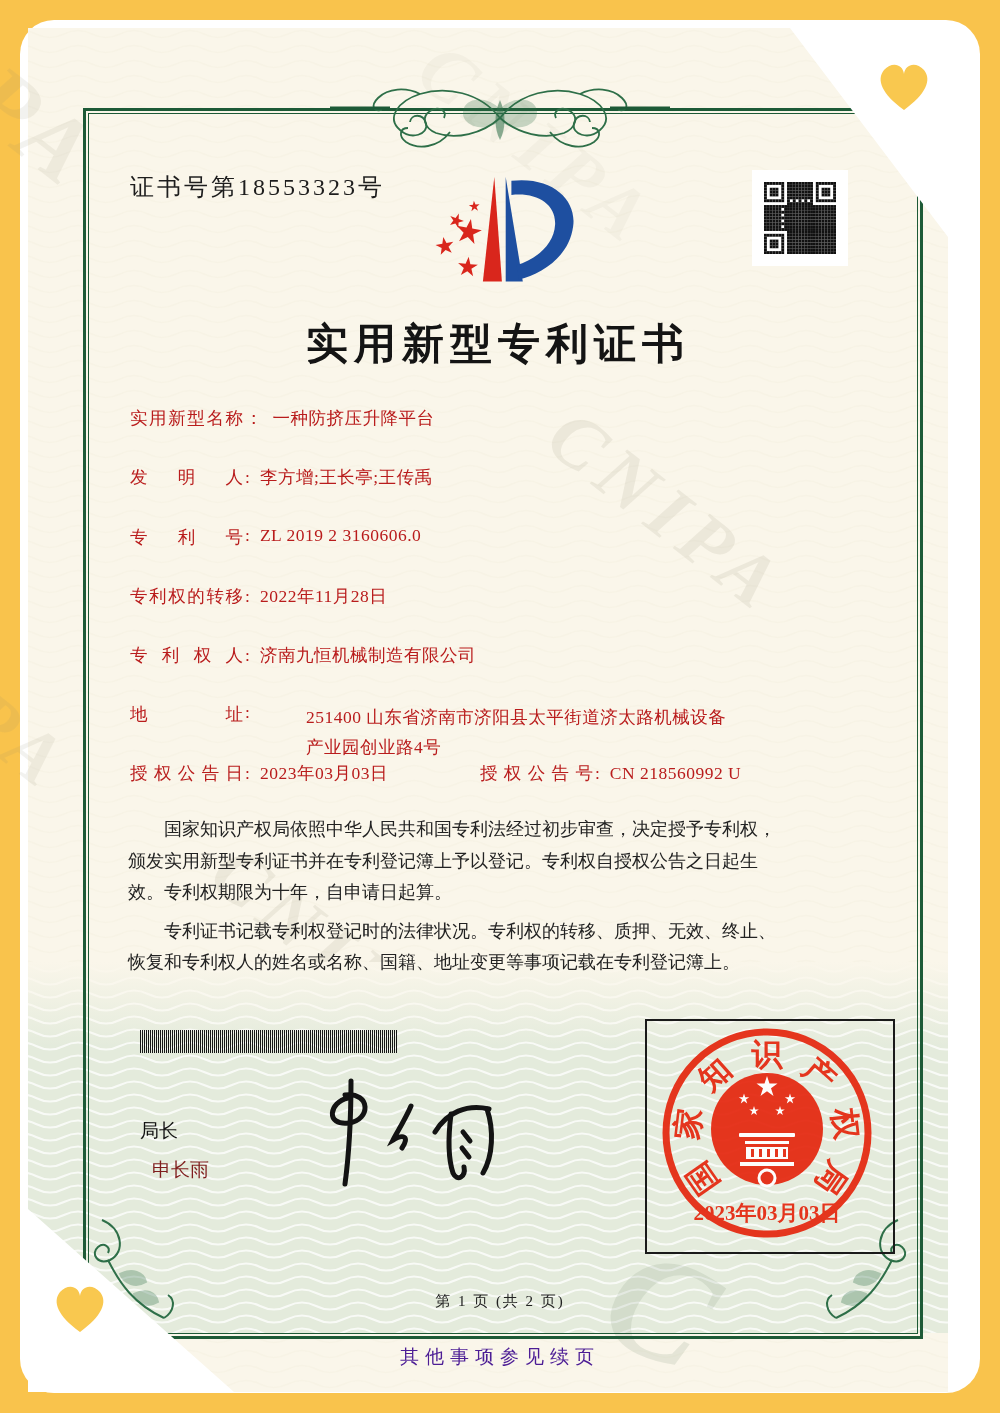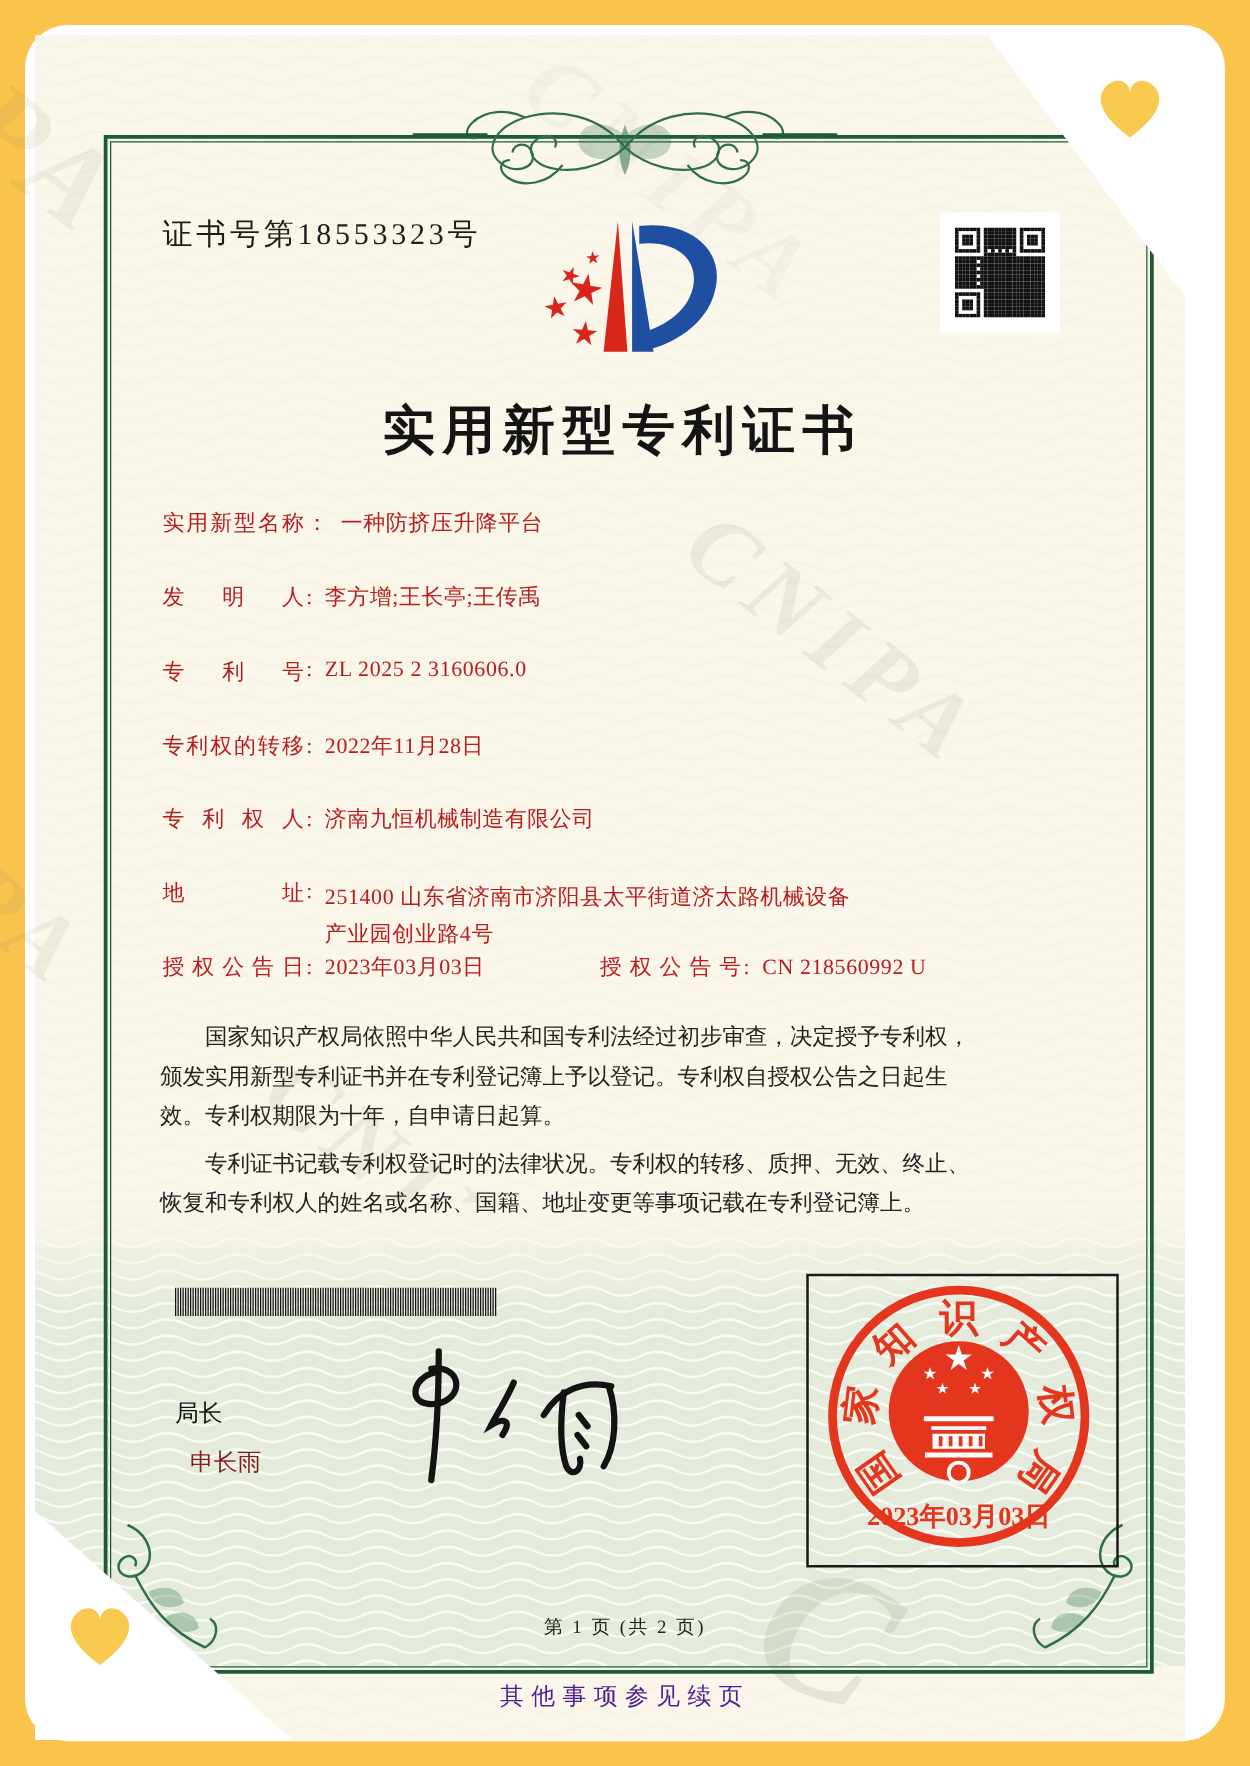--- a/index.html
+++ b/index.html
@@ -41,21 +41,21 @@
   .qr{position:absolute;left:12px;top:12px;}
   .title{left:0;top:316px;width:996px;text-align:center;font-size:42px;font-weight:bold;
       letter-spacing:6px;color:#141414;z-index:6;}
   
   .frow{position:absolute;left:130px;font-size:17.5px;color:#b91c1c;z-index:6;white-space:nowrap;}
   .flabel{display:inline-block;width:113px;text-align:justify;text-align-last:justify;vertical-align:top;}
   .fcolon{margin:0 10px 0 2px;}
   .fvalue{letter-spacing:.5px;}
   .r1{top:406px}.r2{top:465px}.r3{top:525px}.r4{top:584px}.r5{top:643px}
   .r6{top:702px;white-space:normal;}
-  .r6 .fvalue{display:inline-block;width:432px;line-height:30px;vertical-align:top;}
+  .r6 .fvalue{display:inline-block;width:432px;line-height:30px;vertical-align:top;margin-left:46px;}
   .r7{top:761px}
   .g2{margin-left:92px;}
   
   .paras{left:128px;top:814px;width:664px;z-index:6;font-size:18px;line-height:31.5px;color:#222;}
   .paras p{margin:0 0 7px 0;text-indent:2em;}
   
   .barcode{left:140px;top:1030px;z-index:6;}
   .issuer-title{left:140px;top:1118px;font:500 19px "Liberation Sans","DejaVu Sans",sans-serif;color:#111;z-index:6;}
   .issuer-name{left:152px;top:1157px;font:500 19px "Liberation Sans","DejaVu Sans",sans-serif;color:#7f1d1d;z-index:6;}
   .sig{left:285px;top:1076px;width:250px;height:118px;z-index:6;}
@@ -795,21 +795,21 @@
 
 <div class="abs title">实用新型专利证书</div>
 
 <div class="frow r1">
   <span class="flabel">实用新型名称</span><span class="fcolon">：</span><span class="fvalue">一种防挤压升降平台</span>
 </div>
 <div class="frow r2">
   <span class="flabel">发明人</span><span class="fcolon">:</span><span class="fvalue">李方增;王长亭;王传禹</span>
 </div>
 <div class="frow r3">
-  <span class="flabel">专利号</span><span class="fcolon">:</span><span class="fvalue">ZL 2025 2 3160606.0</span>
+  <span class="flabel">专利号</span><span class="fcolon">:</span><span class="fvalue">ZL 2019 2 3160606.0</span>
 </div>
 <div class="frow r4">
   <span class="flabel">专利权的转移</span><span class="fcolon">:</span><span class="fvalue">2022年11月28日</span>
 </div>
 <div class="frow r5">
   <span class="flabel">专利权人</span><span class="fcolon">:</span><span class="fvalue">济南九恒机械制造有限公司</span>
 </div>
 <div class="frow r6">
   <span class="flabel">地址</span><span class="fcolon">:</span><span class="fvalue">251400 山东省济南市济阳县太平街道济太路机械设备产业园创业路4号</span>
 </div>

